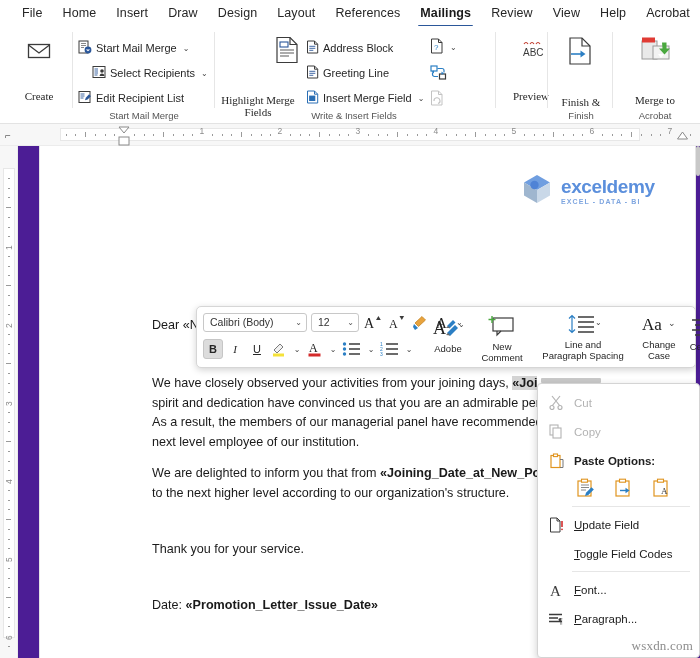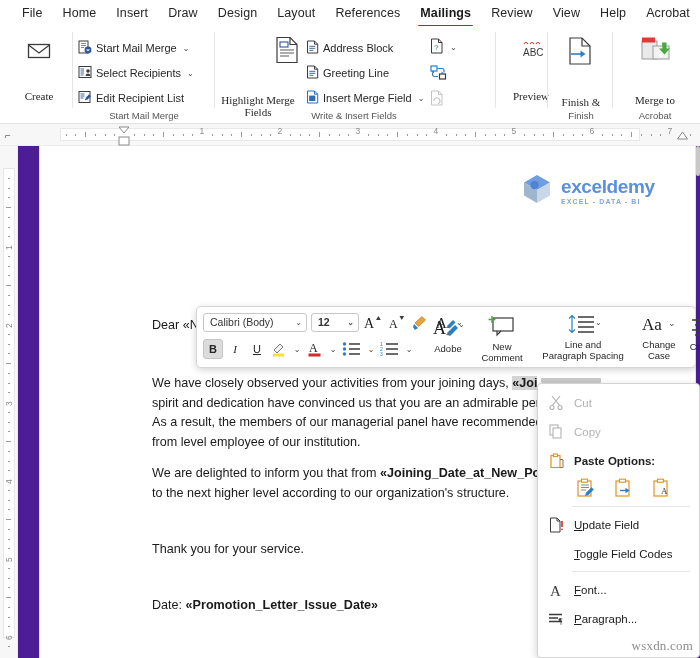--- a/index.html
+++ b/index.html
@@ -194,21 +194,21 @@
           <svg width="14" height="14" viewBox="0 0 14 14">
               <rect x="1" y="1" width="9" height="12" fill="#fff" stroke="#3b3b3b" stroke-width="1"></rect>
               <path d="M3 3.5h5M3 5.5h5M3 7.5h3" stroke="#6b6b6b" stroke-width=".8"></path>
               <circle cx="10" cy="10" r="3.4" fill="#2b579a"></circle>
               <path d="M7.8 9.4l4.4 0 -2.2 1.9z" fill="#fff"></path>
             </svg>
         </span>
         <span class="lbl">Start Mail Merge</span>
         <span class="cv">⌄</span>
       </div>
-      <div class="smallrow" style="left:2px; top:37px;">
+      <div class="smallrow" style="left:16px; top:37px;">
         <span class="ico">
           <svg width="14" height="14" viewBox="0 0 14 14">
               <rect x="1" y="1.5" width="12" height="11" fill="#fff" stroke="#3b3b3b" stroke-width="1"></rect>
               <path d="M2.5 4h3.5M2.5 6h3.5M2.5 8h3.5M2.5 10h3" stroke="#2b579a" stroke-width=".9"></path>
               <circle cx="10" cy="6" r="1.8" fill="#3b3b3b"></circle>
               <path d="M7.6 11c.3-1.6 1.3-2.4 2.4-2.4s2.1.8 2.4 2.4z" fill="#3b3b3b"></path>
             </svg>
         </span>
         <span class="lbl">Select Recipients</span>
         <span class="cv">⌄</span>
@@ -511,21 +511,21 @@
       </div>
 
       <div class="body-txt" style="top:170px;">
         <span>Dear «Nam</span>
       </div>
 
       <div class="body-txt" style="top:228px;">
         <span>We have closely observed your activities from your joining days, </span><span class="fldshade">«Joi</span><br>
         <span>spirit and dedication have convinced us that you are an admirable per</span><br>
         <span>As a result, the members of our managerial panel have recommended</span><br>
-        <span>from level employee of our institution.</span>
+        <span>next level employee of our institution.</span>
       </div>
 
       <div class="body-txt" style="top:318px;">
         <span>We are delighted to inform you that from </span><span class="fld">«Joining_Date_at_New_Positi</span><br>
         <span>to the next higher level according to our organization's structure.</span>
       </div>
 
       <div class="body-txt" style="top:394px;">
         <span>Thank you for your service.</span>
       </div>
@@ -536,21 +536,21 @@
     </div>
     <div class="scrollthumb" style="top:0;"></div>
   </div>
 
   <div class="minitb">
     <div class="mtrow1">
       <div class="combo" style="width:104px;">
         <span>Calibri (Body)</span>
         <span class="cv">⌄</span>
       </div>
-      <div class="combo" style="width:48px;font-weight:bold;">
+      <div class="combo" style="width:48px;">
         <span>12</span>
         <span class="cv">⌄</span>
       </div>
       <div class="mtbtn">
         <svg width="18" height="16" viewBox="0 0 18 16">
             <text x="0" y="14" font-size="14" fill="#202020" font-family="Liberation Serif, serif">A</text>
             <path d="M12 6l2.4-4 2.4 4z" fill="#3b3b3b"></path>
           </svg>
       </div>
       <div class="mtbtn">

